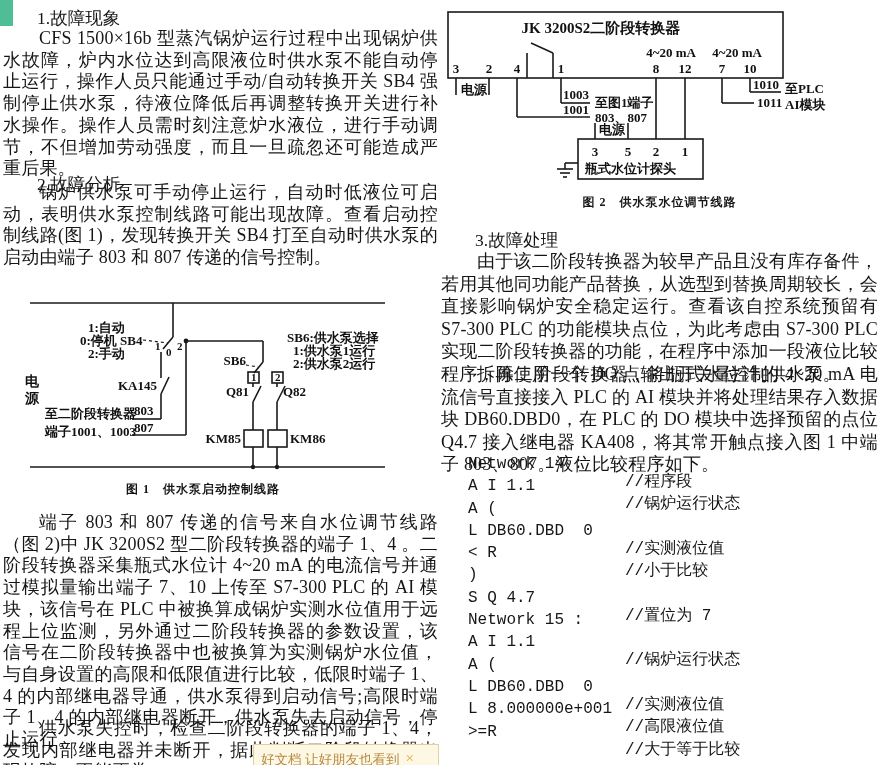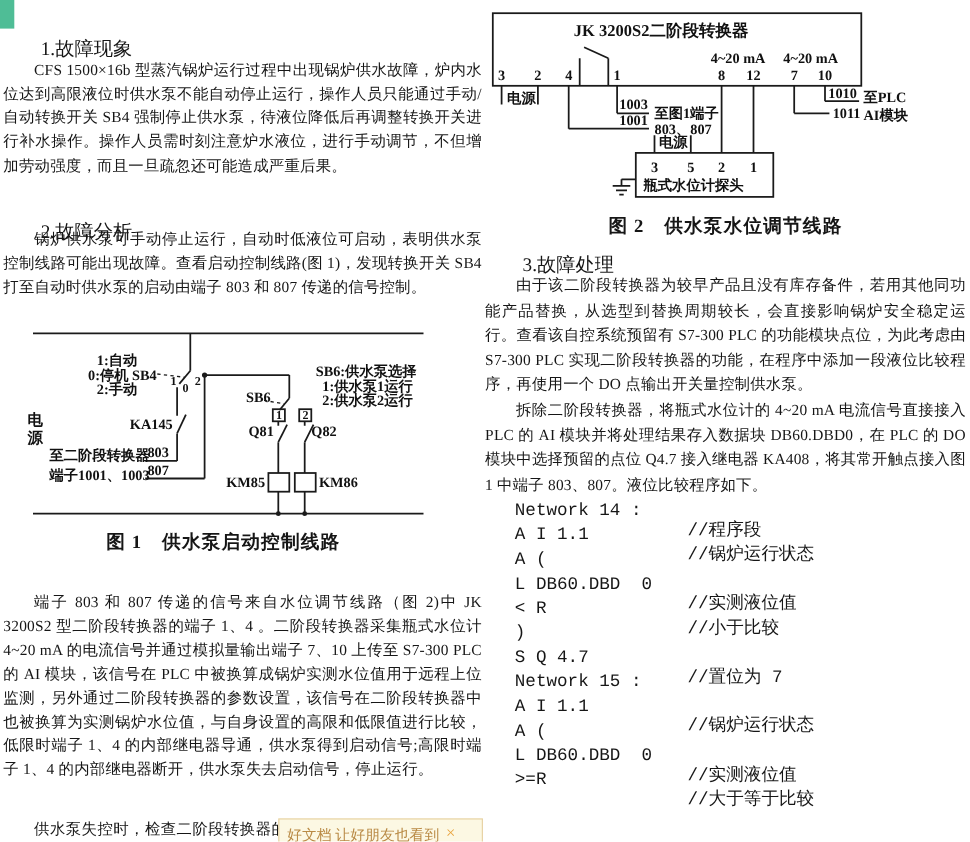--- a/index.html
+++ b/index.html
@@ -3,27 +3,27 @@
 <meta charset="utf-8">
 <style>
   html,body{margin:0;padding:0;}
   body{
     width:882px;height:765px;overflow:hidden;position:relative;
     background:#ffffff;color:#161616;
     font-family:"Liberation Serif", serif;
   }
   .abs{position:absolute;}
   .teal-mark{left:0;top:6;width:13px;height:26px;background:#4fbd96;}
-  .col-left{left:3px;width:435px;margin-top:26px;}
+  .col-left{left:3px;width:435px;}
   .col-right{left:441px;width:437px;}
   .heading{font-size:17.5px;padding-left:34px;white-space:nowrap;}
-  .para{font-size:14px;line-height:21.7px;text-align:justify;text-indent:2em;
+  .para{font-size:18px;line-height:21.7px;text-align:justify;text-indent:2em;
         letter-spacing:0.2px;}
   .para-r{line-height:22.6px;}
-  .fig-caption{font-size:17px;font-weight:bold;text-align:center;letter-spacing:1px;}
+  .fig-caption{font-size:12px;font-weight:bold;text-align:center;letter-spacing:1px;}
   .fig{position:absolute;}
   .fig line,.fig rect.wirebox,.fig path{stroke:#1a1a1a;stroke-width:1.6;fill:none;}
   .fig .dash{stroke-dasharray:3,3;stroke-width:1.2;}
   .fig .dot{fill:#1a1a1a;stroke:none;}
   .fig text{font-family:"Liberation Serif", serif;font-weight:bold;fill:#111;font-size:13px;}
   .fig text.small{font-size:11px;}
   .fig text.title{font-size:15px;}
   .code-block{left:468px;top:455px;width:410px;font-size:16px;}
   .code-row{position:relative;height:22.3px;white-space:pre;font-family:Liberation Mono, monospace;}
   .code-row .instr{position:absolute;left:0;top:0;}
@@ -182,19 +182,20 @@
   <div class="code-row"><span class="instr">A I 1.1</span><span class="cmt">//锅炉运行状态</span></div>
   <div class="code-row"><span class="instr">A (</span><span class="cmt"></span></div>
   <div class="code-row"><span class="instr">L DB60.DBD  0</span><span class="cmt">//实测液位值</span></div>
   <div class="code-row"><span class="instr">&lt; R</span><span class="cmt">//小于比较</span></div>
   <div class="code-row"><span class="instr">)</span><span class="cmt"></span></div>
   <div class="code-row"><span class="instr">S Q 4.7</span><span class="cmt">//置位为 7</span></div>
   <div class="code-row"><span class="instr">Network 15 :</span><span class="cmt"></span></div>
   <div class="code-row"><span class="instr">A I 1.1</span><span class="cmt">//锅炉运行状态</span></div>
   <div class="code-row"><span class="instr">A (</span><span class="cmt"></span></div>
   <div class="code-row"><span class="instr">L DB60.DBD  0</span><span class="cmt">//实测液位值</span></div>
+  <div class="code-row"><span class="instr">L 8.000000e+001</span><span class="cmt">//高限液位值</span></div>
   <div class="code-row"><span class="instr">&gt;=R</span><span class="cmt">//大于等于比较</span></div>
 </div>
 
 <div class="abs popup">
   <span>好文档 让好朋友也看到</span>
   <span class="close">×</span>
 </div>
 
 </body></html>

